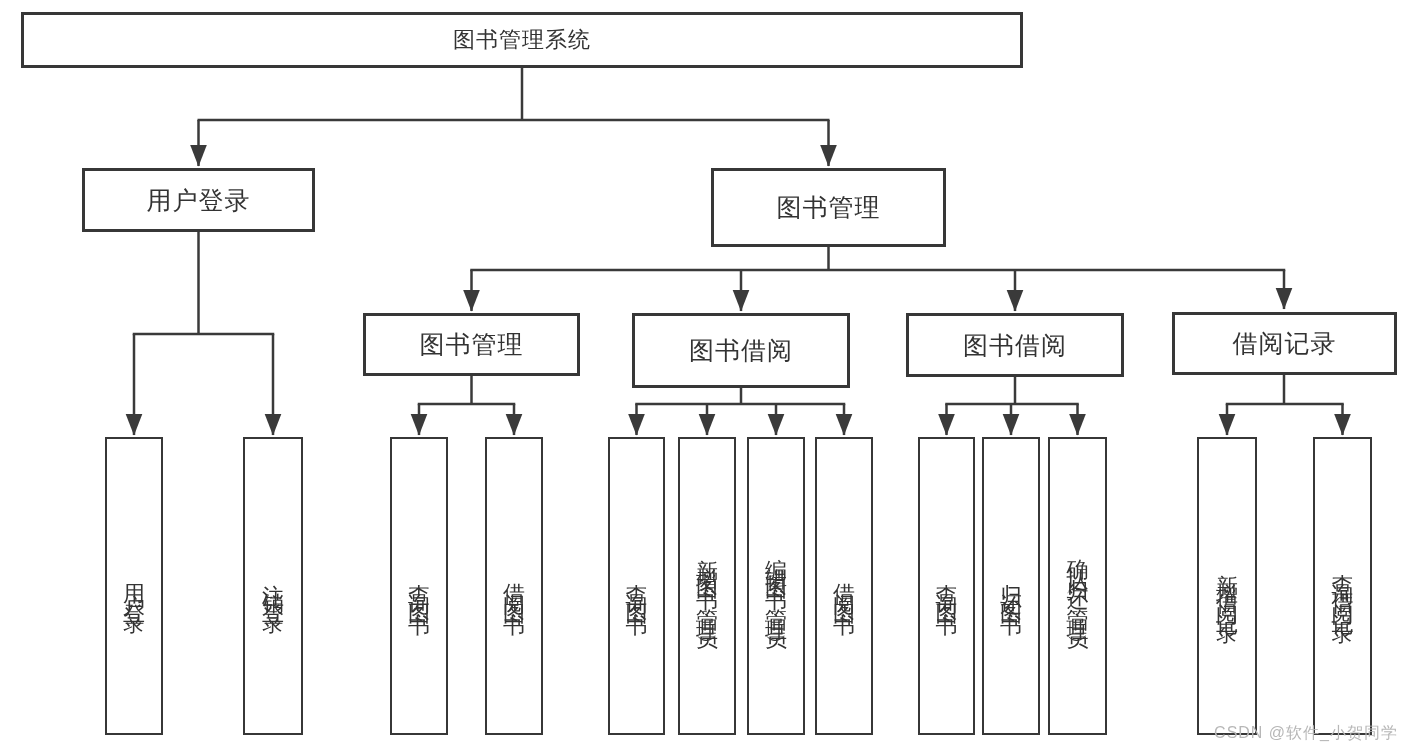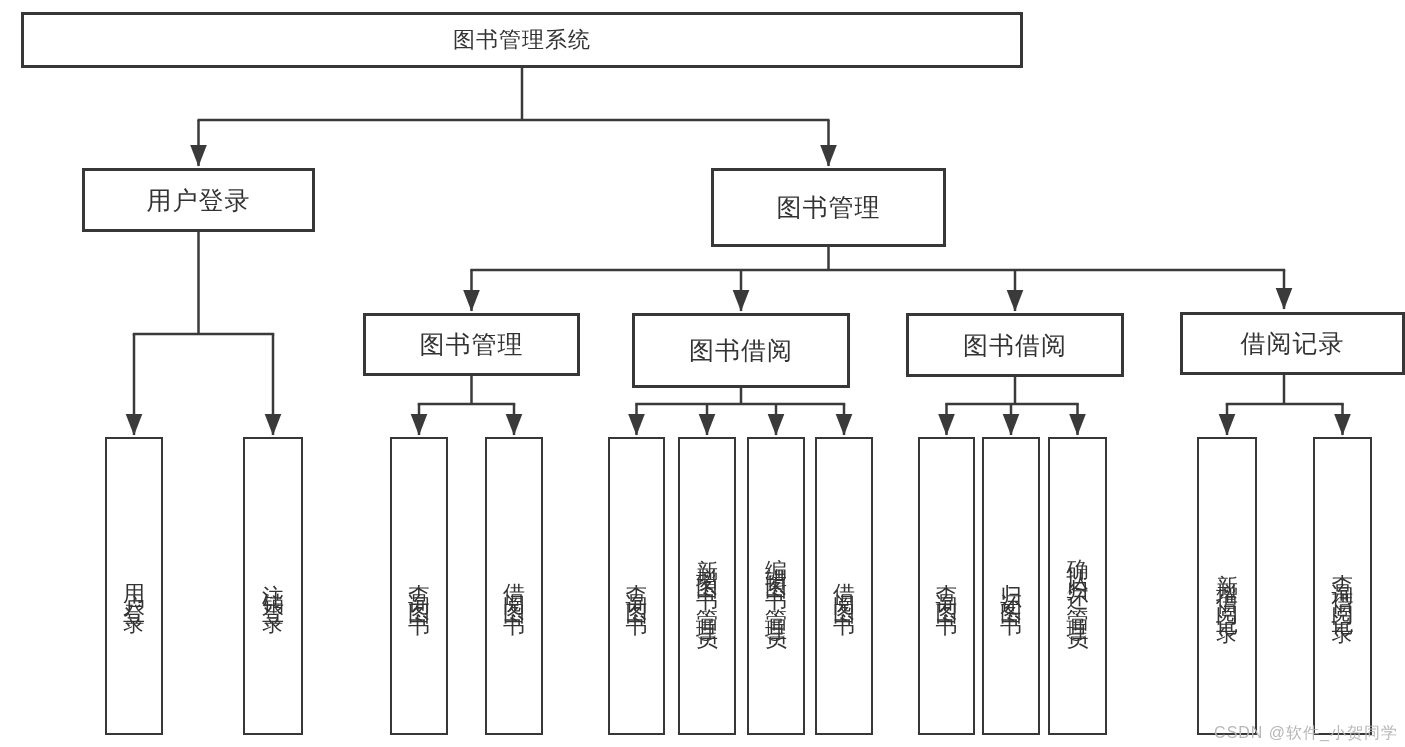--- a/index.html
+++ b/index.html
@@ -108,21 +108,21 @@
 
   <div class="node" style="left:363px;top:313px;width:217px;height:63px;">
     <span class="h-label">图书管理</span>
   </div>
   <div class="node" style="left:632px;top:313px;width:218px;height:75px;">
     <span class="h-label">图书借阅</span>
   </div>
   <div class="node" style="left:906px;top:313px;width:218px;height:64px;">
     <span class="h-label">图书借阅</span>
   </div>
-  <div class="node" style="left:1172px;top:312px;width:225px;height:63px;margin-left:8px;">
+  <div class="node" style="left:1172px;top:312px;width:225px;height:63px;">
     <span class="h-label">借阅记录</span>
   </div>
 
   <div class="node v-node" style="left:105px;top:437px;width:58px;height:298px;">
     <span class="v-label">用户登录</span>
   </div>
   <div class="node v-node" style="left:243px;top:437px;width:60px;height:298px;">
     <span class="v-label">注销登录</span>
   </div>
 

